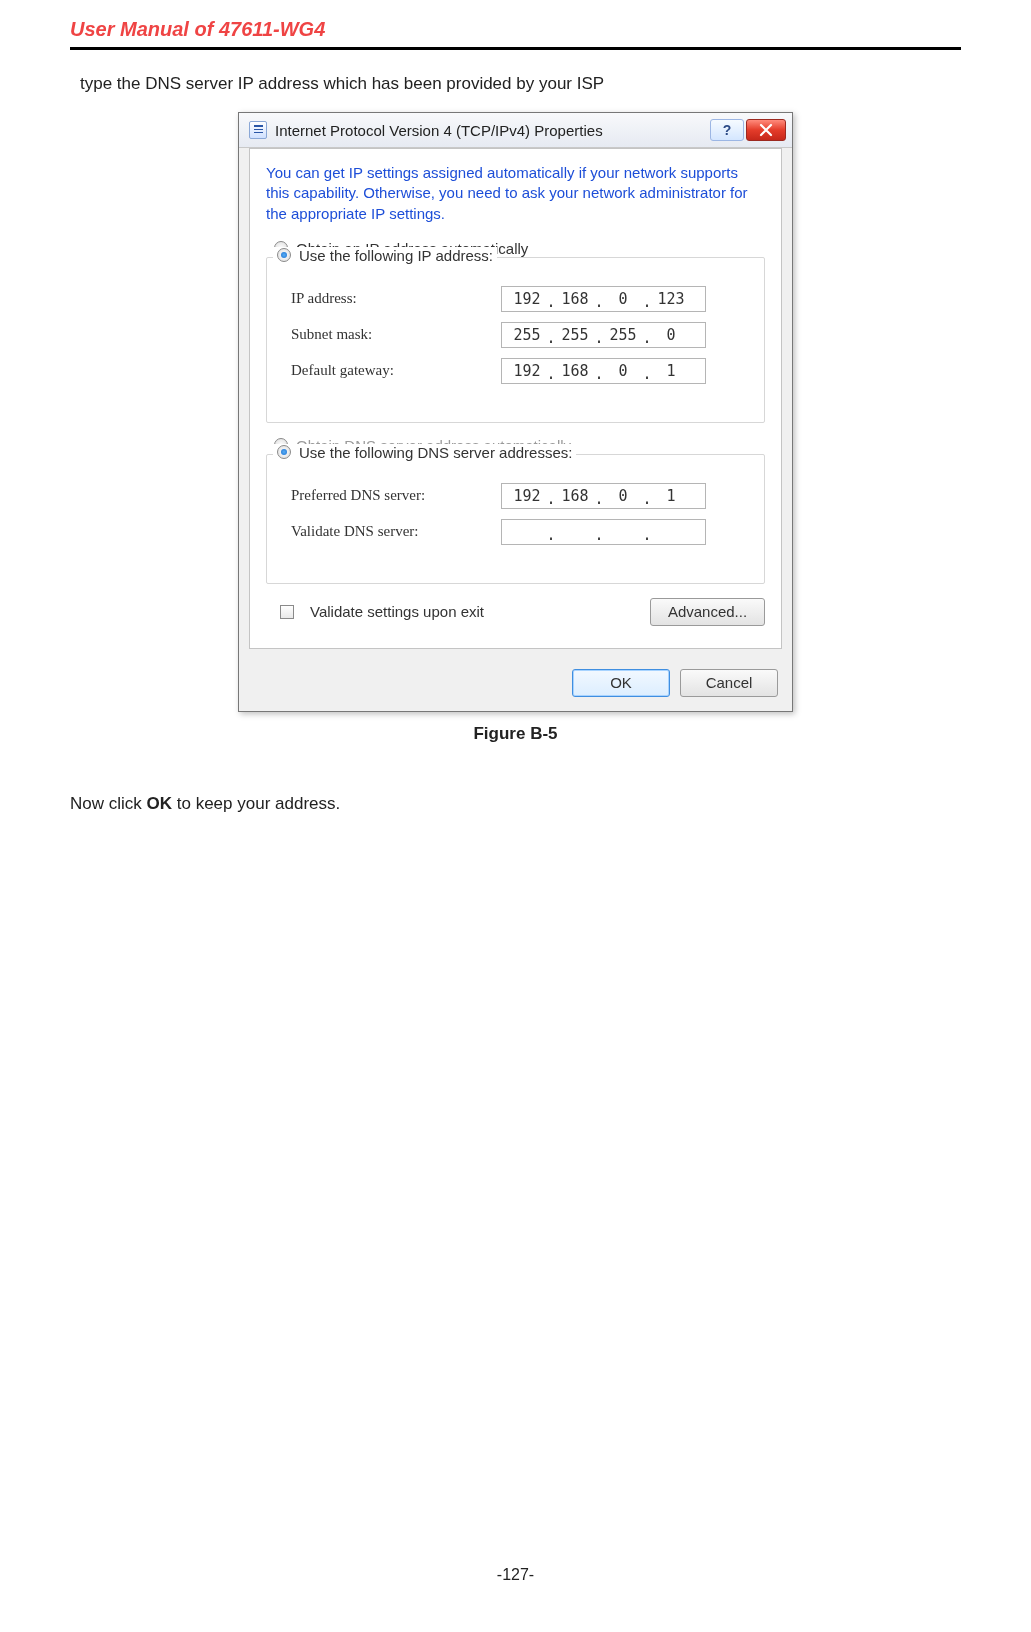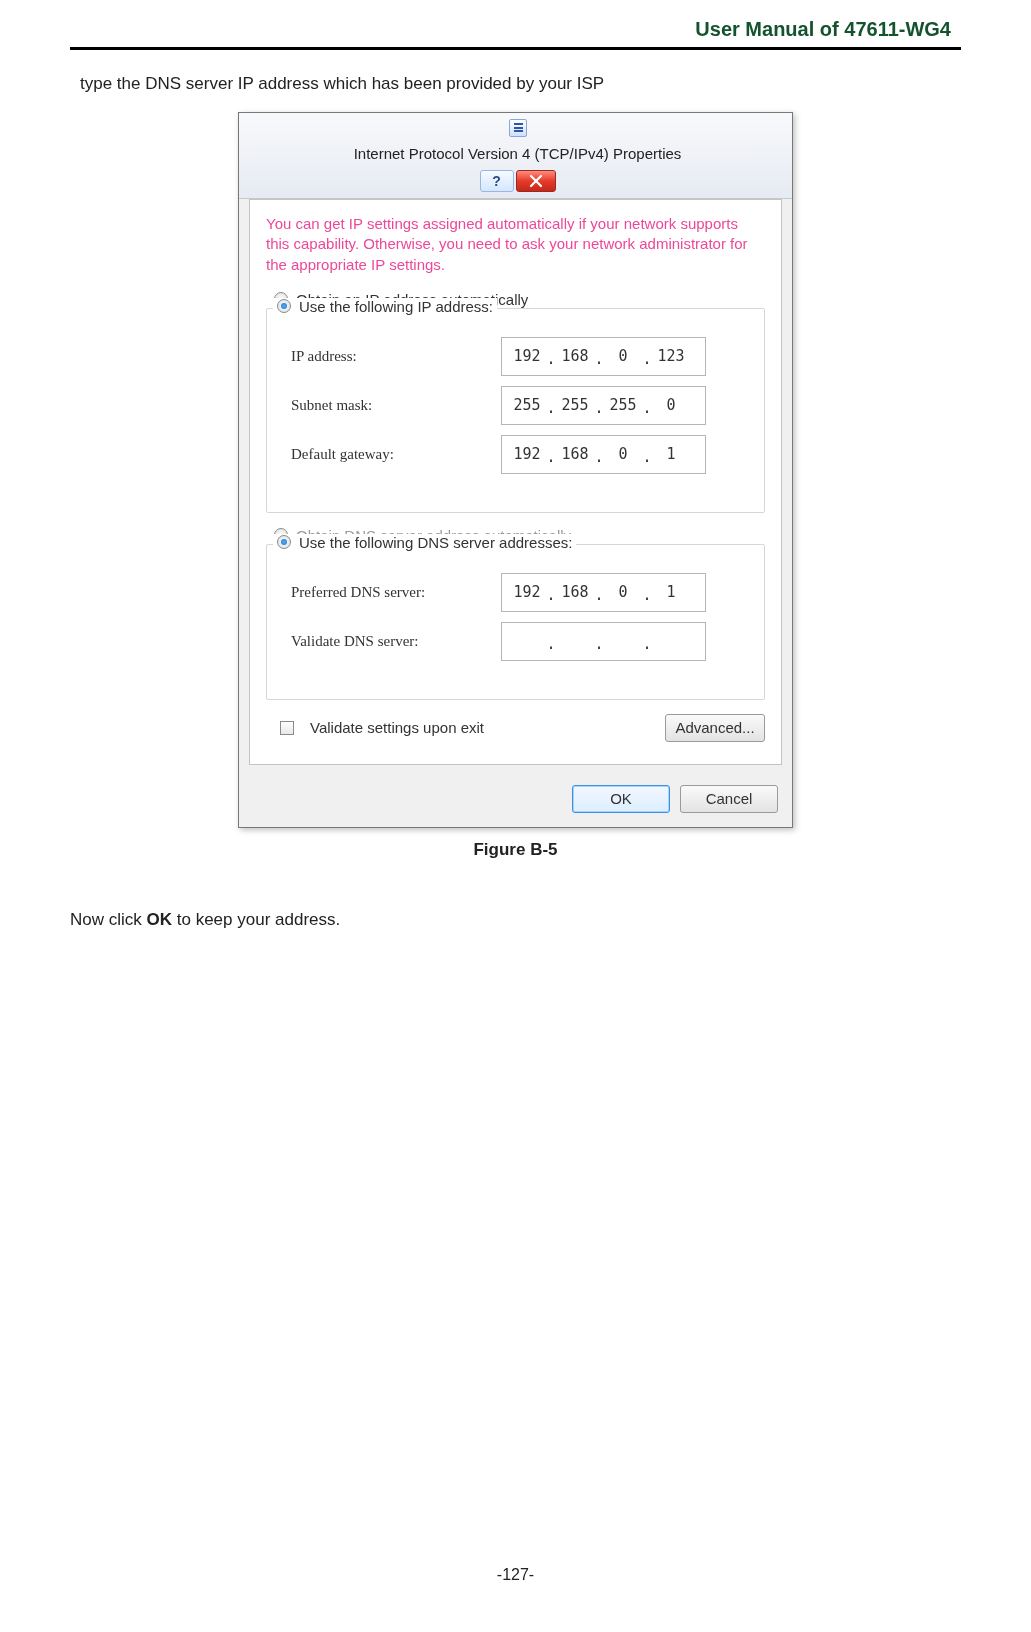--- a/index.html
+++ b/index.html
@@ -7,22 +7,22 @@
       width: 1031px;
       height: 1632px;
       font-family: Arial, Helvetica, sans-serif;
       font-size: 17px;
       color: #222;
       padding: 0 70px;
       position: relative;
       background: #fff;
     }
     .header {
-      text-align: right;
-      color: #14532d;
+      color: #ef4444;
+      font-style: italic;
       font-weight: bold;
       font-size: 20px;
       padding: 18px 10px 6px 0;
       border-bottom: 3px solid #000;
       margin-bottom: 24px;
     }
     .intro { padding: 0 0 18px 10px; }
     .figure-wrap { text-align: center; }
     .figure-caption { font-weight: bold; margin: 12px 0 50px; text-align: center; }
     .after-text { margin-top: 30px; }
@@ -40,21 +40,20 @@
       font-size: 15px;
       color: #333;
     }
     .titlebar {
       background: linear-gradient(#f8f9fb,#e6eaf2);
       border-bottom: 1px solid #c8c8c8;
       padding: 6px 6px 6px 10px;
       display: flex;
       align-items: center;
       gap: 8px;
-      flex-direction: column;
     }
     .ctrl-icon {
       width: 18px; height: 18px;
       background: linear-gradient(#fff,#cfe0ff);
       border: 1px solid #8aa7d6;
       border-radius: 2px;
       position: relative;
       flex: 0 0 auto;
     }
     .ctrl-icon::before, .ctrl-icon::after {
@@ -80,21 +79,21 @@
     .tabstrip { padding: 10px 10px 0 10px; background:#f0f0f0; }
     .tab {
       display:inline-block; background:#fff; border:1px solid #c4c4c4;
       border-bottom: none; padding: 4px 14px 5px; border-radius: 2px 2px 0 0;
       position: relative; top:1px;
     }
     .tab-body {
       margin: 0 10px 10px 10px; background:#fff; border:1px solid #c4c4c4;
       padding: 14px 16px 16px;
     }
-    .desc { color:#ec4899; line-height:1.35; margin-bottom: 16px; }
+    .desc { color:#1d4ed8; line-height:1.35; margin-bottom: 16px; }
 
     .radio-row { display:flex; align-items:center; gap:8px; margin: 6px 0 6px 8px; }
     .radio-outer {
       width:14px; height:14px; border-radius:50%;
       border: 1px solid #8a8a8a; background: radial-gradient(#fff,#dcdcdc);
       display:flex; align-items:center; justify-content:center;
     }
     .radio-outer.selected::after {
       content:''; width:6px; height:6px; border-radius:50%;
       background: radial-gradient(#58aef5,#1b6fd1);
@@ -109,34 +108,34 @@
       position: relative;
     }
     .fieldset .legend {
       position: absolute; top: -11px; left: 6px; background:#fff;
       padding: 0 4px; display:flex; align-items:center; gap:8px;
     }
 
     .form-row { display:flex; align-items:center; margin: 10px 0 10px 10px; }
     .form-label { flex: 0 0 210px; font-family: Liberation Serif, serif; }
     .ip-input {
-      width: 205px; height:39px; border:1px solid #b5b5b5;
+      width: 205px; height:26px; border:1px solid #b5b5b5;
       background:#fff; display:flex; align-items:center;
       font-family: monospace; font-size: 15px; color:#333;
       padding: 0 6px;
     }
     .ip-input .oct { width:38px; text-align:center; }
     .ip-input .dot { width:10px; text-align:center; position: relative; top:3px; }
 
     .validate-row { display:flex; align-items:center; gap:16px; margin: 12px 0 6px 14px; }
     .chk {
       width:14px; height:14px; border:1px solid #8a8a8a; background:linear-gradient(#fff,#e9e9e9);
     }
     .adv-btn {
-      margin-left:auto; width:100px; height:28px; border:1px solid #9a9a9a;
+      margin-left:auto; width:115px; height:28px; border:1px solid #9a9a9a;
       border-radius:3px; background:linear-gradient(#fafafa,#e3e3e3);
       display:flex; align-items:center; justify-content:center;
     }
 
     .dlg-footer {
       background: #f0f0f0; padding: 10px 14px 14px; display:flex;
       justify-content:flex-end; gap:10px;
     }
     .btn {
       width:98px; height:28px; border:1px solid #9a9a9a; border-radius:3px;

